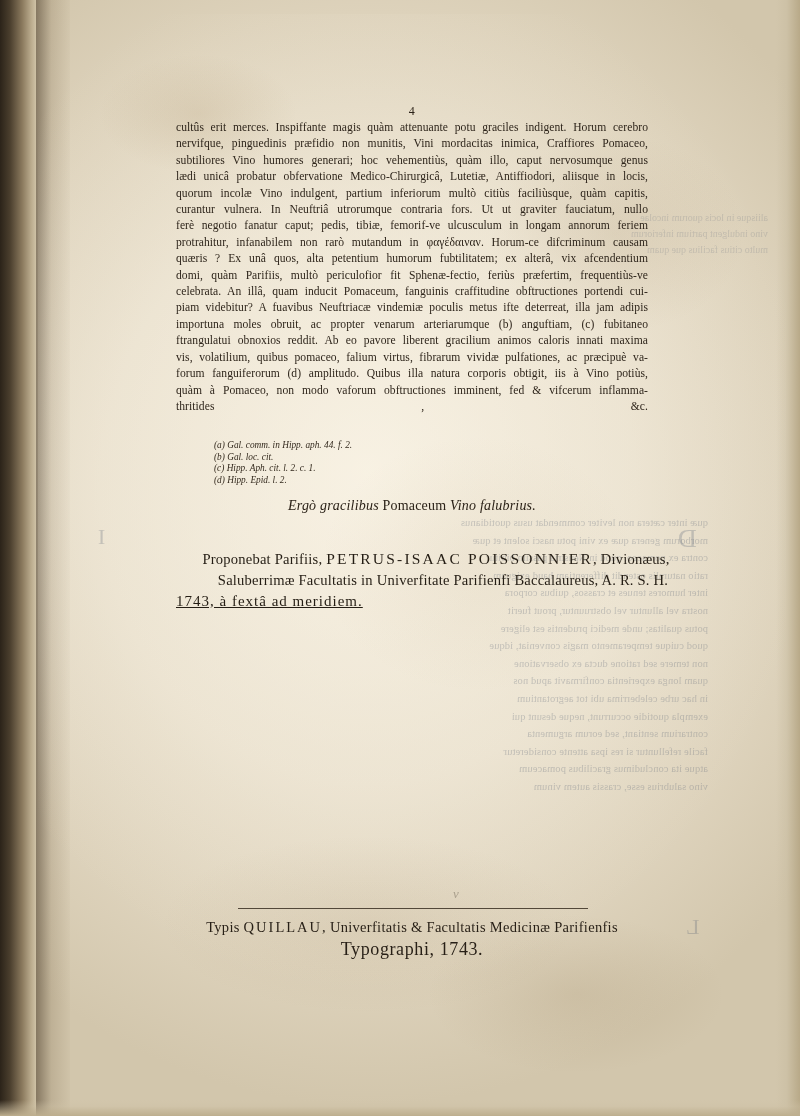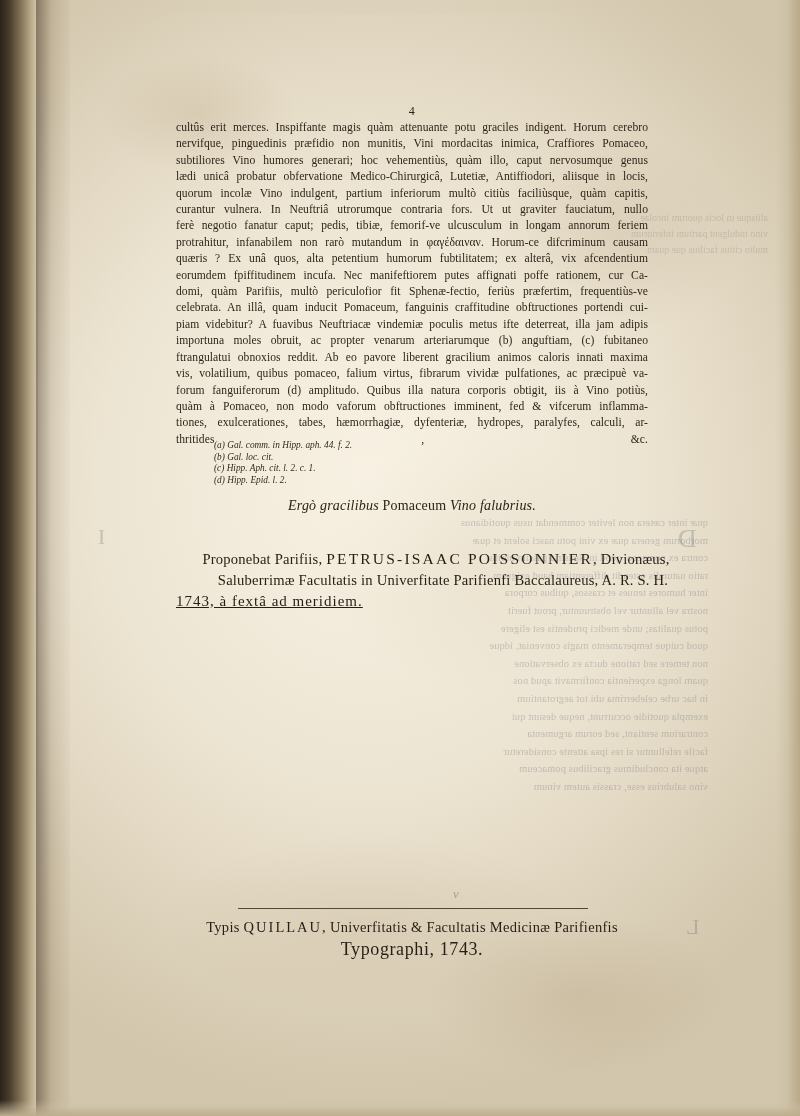--- a/index.html
+++ b/index.html
@@ -266,30 +266,28 @@
         <div class="para">
           <span class="ln">cultûs erit merces. Inspiffante magis quàm attenuante potu graciles indigent. Horum cerebro</span>
           <span class="ln">nervifque, pinguedinis præfidio non munitis, Vini mordacitas inimica, Craffiores Pomaceo,</span>
           <span class="ln">subtiliores Vino humores generari; hoc vehementiùs, quàm illo, caput nervosumque genus</span>
           <span class="ln">lædi unicâ probatur obfervatione Medico-Chirurgicâ, Lutetiæ, Antiffiodori, aliisque in locis,</span>
           <span class="ln">quorum incolæ Vino indulgent, partium inferiorum multò citiùs faciliùsque, quàm capitis,</span>
           <span class="ln">curantur vulnera. In Neuftriâ utrorumque contraria fors. Ut ut graviter fauciatum, nullo</span>
           <span class="ln">ferè negotio fanatur caput; pedis, tibiæ, femorif-ve ulcusculum in longam annorum feriem</span>
           <span class="ln">protrahitur, infanabilem non rarò mutandum in φαγέδαιναν. Horum-ce difcriminum causam</span>
           <span class="ln">quæris ? Ex unâ quos, alta petentium humorum fubtilitatem; ex alterâ, vix afcendentium</span>
-          <span class="ln">eorumdem fpiffitudinem incufa. Nec manifeftiorem putes affignati poffe rationem, cur Ca-</span>
           <span class="ln">domi, quàm Parifiis, multò periculofior fit Sphenæ-fectio, feriùs præfertim, frequentiùs-ve</span>
           <span class="ln">celebrata. An illâ, quam inducit Pomaceum, fanguinis craffitudine obftructiones portendi cui-</span>
           <span class="ln">piam videbitur? A fuavibus Neuftriacæ vindemiæ poculis metus ifte deterreat, illa jam adipis</span>
           <span class="ln">importuna moles obruit, ac propter venarum arteriarumque (b) anguftiam, (c) fubitaneo</span>
           <span class="ln">ftrangulatui obnoxios reddit. Ab eo pavore liberent gracilium animos caloris innati maxima</span>
           <span class="ln">vis, volatilium, quibus pomaceo, falium virtus, fibrarum vividæ pulfationes, ac præcipuè va-</span>
           <span class="ln">forum fanguiferorum (d) amplitudo. Quibus illa natura corporis obtigit, iis à Vino potiùs,</span>
           <span class="ln">quàm à Pomaceo, non modo vaforum obftructiones imminent, fed &amp; vifcerum inflamma-</span>
-          <span class="ln">tiones, exulcerationes, tabes, hæmorrhagiæ, dyfenteriæ, hydropes, paralyfes, calculi, ar-</span>
           <span class="ln">thritides , &amp;c.</span>
         </div>
       </div>
 
       <div class="notes">
         <div class="nl it">(a) Gal. comm. in Hipp. aph. 44. f. 2.</div>
         <div class="nl it">(b) Gal. loc. cit.</div>
         <div class="nl it">(c) Hipp. Aph. cit. l. 2. c. 1.</div>
         <div class="nl it">(d) Hipp. Epid. l. 2.</div>
       </div>

